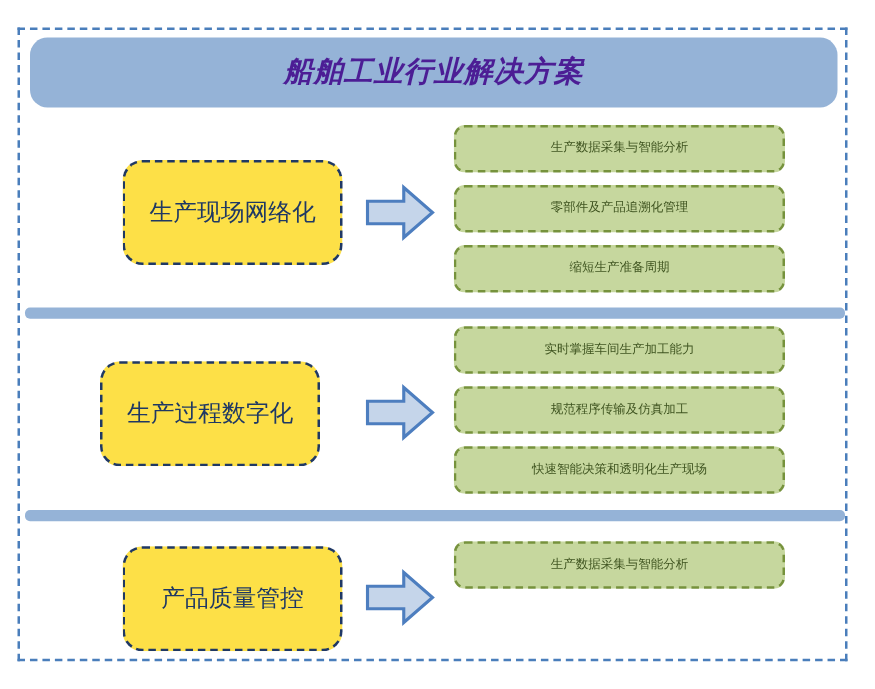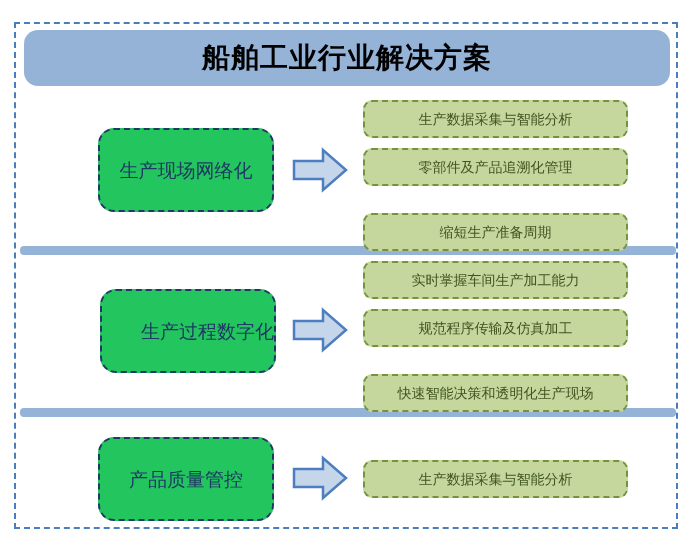--- a/index.html
+++ b/index.html
@@ -42,25 +42,26 @@
     width: 646px;
     height: 56px;
     background: #95b3d7;
     border-radius: 14px;
     display: flex;
     align-items: center;
     justify-content: center;
     box-sizing: border-box;
   }
   .title-bar .title-text {
-    color: #000000;
-    font-size: 28px;
+    color: #4c1d95;
+    font-size: 23px;
     font-weight: bold;
     letter-spacing: 1px;
     line-height: 1;
+    font-style: italic;
   }
 
   
   .section {
     position: absolute;
     left: 16px;
     width: 660px;
     box-sizing: border-box;
   }
   .section-1 { top: 92px;  height: 155px; }
@@ -77,34 +78,34 @@
     border-radius: 4px;
   }
   .divider-1 { top: 246px; }
   .divider-2 { top: 408px; }
 
   
   .stage-box {
     position: absolute;
     border: 2.5px dashed #1f3864;
     border-radius: 16px;
-    background: #22c55e;
+    background: #fde047;
     box-sizing: border-box;
     display: flex;
     align-items: center;
     justify-content: center;
   }
   .stage-box .stage-label {
     color: #1f3864;
     font-size: 19px;
     line-height: 1;
     white-space: nowrap;
   }
   .stage-1 { left: 82px; top: 36px;  width: 176px; height: 84px; }
-  .stage-2 { left: 84px; top: 34px;  width: 176px; height: 84px; justify-content: flex-end; }
+  .stage-2 { left: 64px; top: 34px;  width: 176px; height: 84px; }
   .stage-3 { left: 82px; top: 20px;  width: 176px; height: 84px; }
 
   
   .arrow {
     position: absolute;
     width: 56px;
     height: 46px;
   }
   .arrow-1 { left: 276px; top: 55px; }
   .arrow-2 { left: 276px; top: 52px; }
@@ -126,24 +127,24 @@
     height: 38px;
     background: #c6d79e;
     border: 2px dashed #76923c;
     border-radius: 9px;
     box-sizing: border-box;
     display: flex;
     align-items: center;
     justify-content: center;
     margin-bottom: 10px;
   }
-  .item-box:last-child { margin-bottom: 0; margin-top: 27px; }
+  .item-box:last-child { margin-bottom: 0; }
   .item-box .item-label {
     color: #3f5420;
-    font-size: 14px;
+    font-size: 10px;
     line-height: 1;
     white-space: nowrap;
   }
 </style>
 </head>
 <body>
 
 <div id="slide">
 
   <div class="outer-frame"></div>

